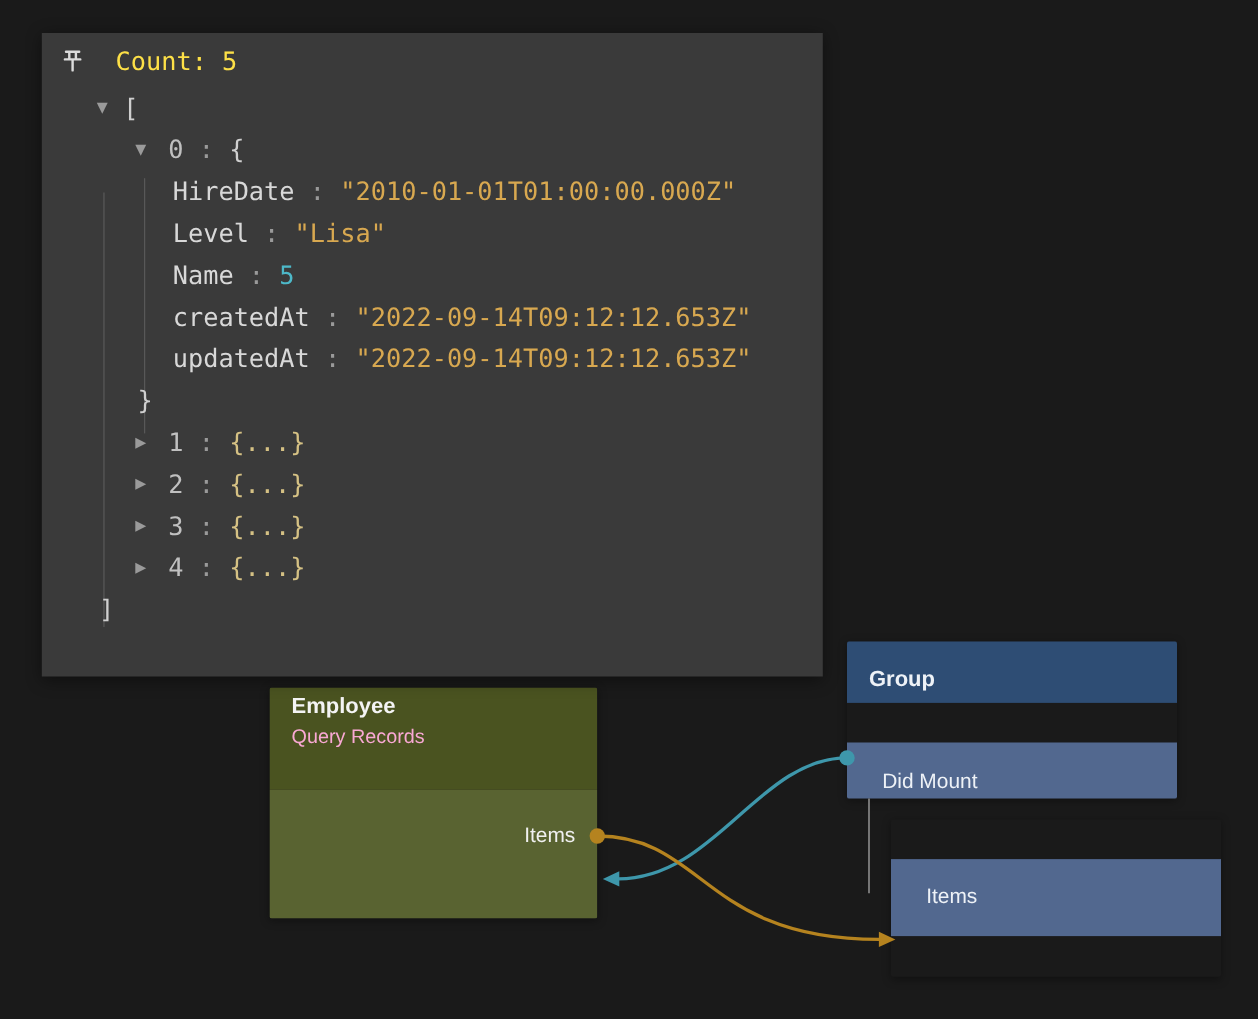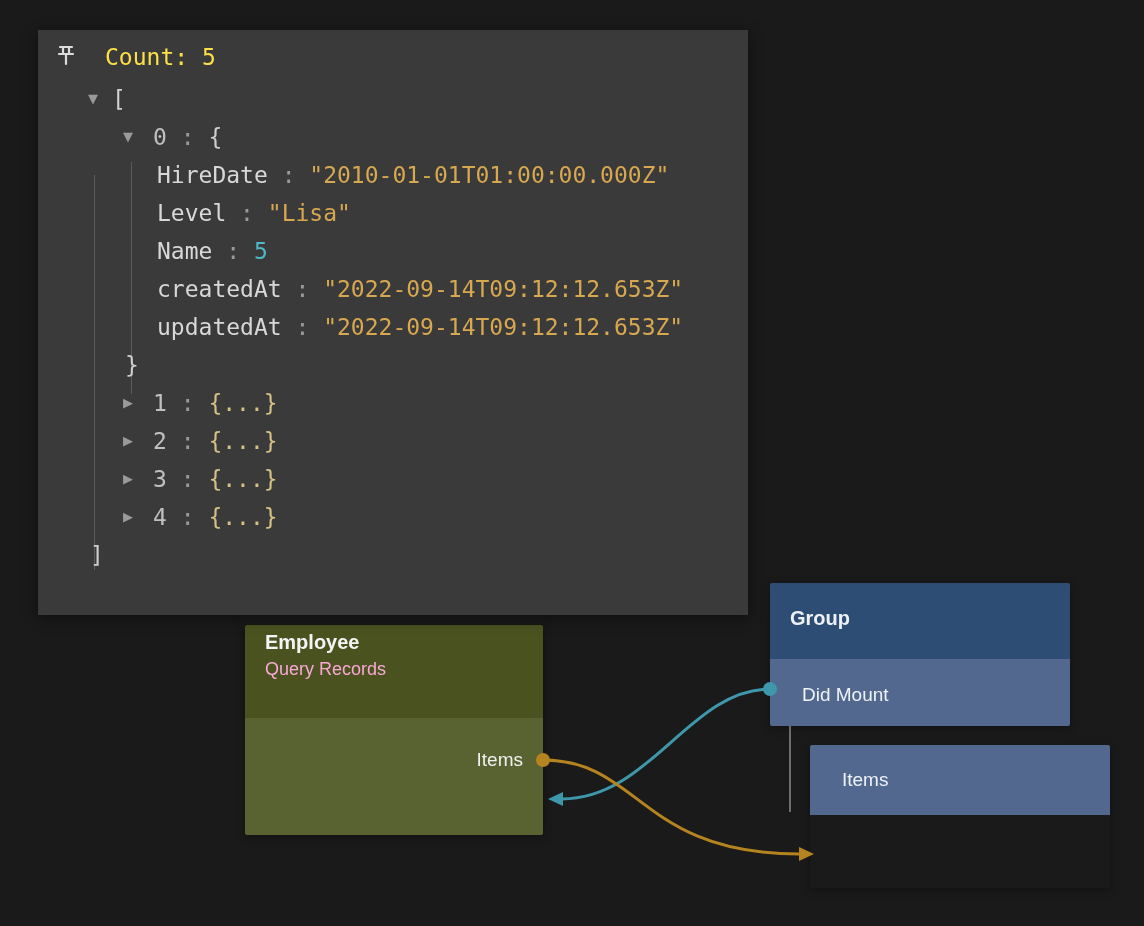--- a/index.html
+++ b/index.html
@@ -50,24 +50,24 @@
   .green-body   { height:117px; background: var(--green_body, #596331); padding-top:22px; }
   .node-title   { font-size:20px; font-weight:bold; color:#f4f4f4; line-height:26px; }
   .node-subtitle{ font-size:18px; color:#f9a8d4; line-height:28px; }
   .port-row { height:40px; line-height:40px; text-align:right; padding-right:20px;
               font-size:19px; color:#f0f0f0; cursor:pointer; }
 
   .node-group { left:770px; top:583px; width:300px; height:143px; }
   .node-table { left:810px; top:745px; width:300px; height:143px; }
   .blue-header { background: var(--blue_header, #2e4d74); font-size:20px; font-weight:600;
                  color:#eef2f7; padding-left:20px; }
-  .node-group .blue-header { height:76px; line-height:71px; }
+  .node-group .blue-header { height:56px; line-height:71px; }
   .node-table .blue-header { height:73px; line-height:73px; }
   .blue-row { background: var(--blue_row, #52688f); font-size:19px; color:#eef2f7;
-              padding-left:32px; cursor:pointer; }
+              padding-left:32px; cursor:pointer;margin-top:36px; }
   .node-group .blue-row { height:72px; line-height:72px; }
   .node-table .blue-row { height:70px; line-height:70px; }
 
   
   .overlay { position:absolute; left:0; top:0; z-index:5; pointer-events:none; }
   .wire { fill:none; stroke-width:3; stroke-linecap:round; }
   .hier { fill:none; stroke-width:1.5; }
 </style>
 </head>
 <body>

